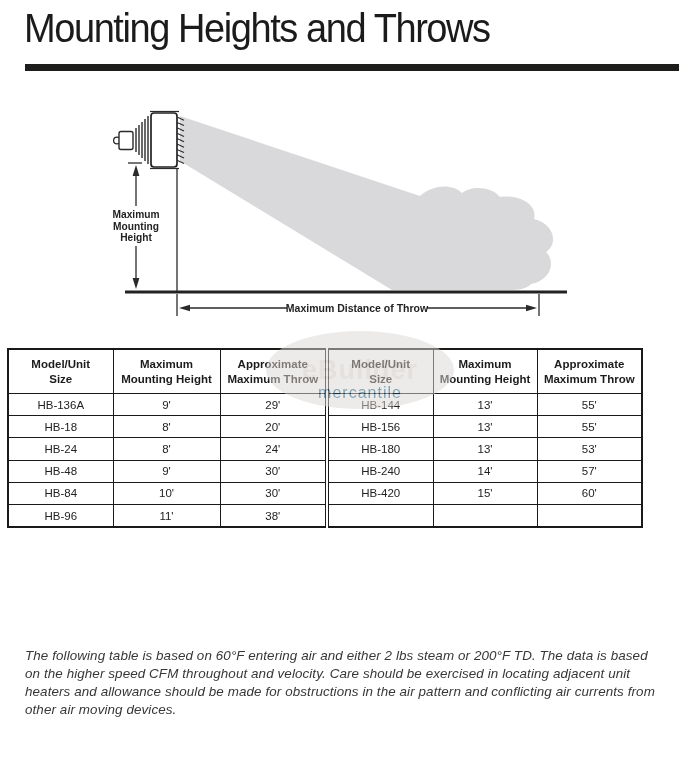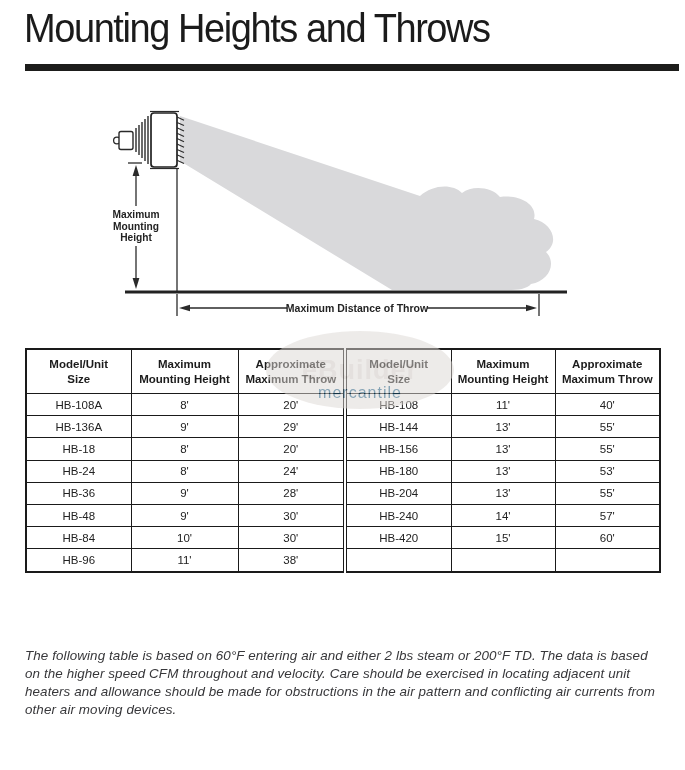--- a/index.html
+++ b/index.html
@@ -31,21 +31,21 @@
   }
   .watermark .wm1{
     position:relative;font-size:27px;font-weight:bold;color:#cac3be;margin-top:24px;letter-spacing:1px;
   }
   .watermark .wm2{
     position:relative;font-size:16px;color:#0c4a6e;margin-top:-2px;letter-spacing:1px;
   }
 
   
   table.spec{
-    position:absolute;left:25px;top:348px;width:634px;
+    position:absolute;left:7px;top:348px;width:634px;
     border-collapse:collapse;table-layout:fixed;
     border:2px solid #1a1a1a;background:transparent;
   }
   table.spec th{
     border:1.4px solid #1a1a1a;font-size:11.5px;font-weight:bold;
     line-height:1.3;height:41px;text-align:center;vertical-align:middle;
     white-space:pre-line;padding:1px 2px;color:#1c1c1c;
   }
   table.spec td{
     border:1.4px solid #1a1a1a;font-size:11.5px;height:21.2px;
@@ -156,28 +156,20 @@
         <th class="divL">Model/Unit
 Size</th>
         <th>Maximum
 Mounting Height</th>
         <th>Approximate
 Maximum Throw</th>
       </tr>
     </thead>
     <tbody id="spec-tbody">
         <tr>
-          <td>HB-108A</td>
-          <td>8'</td>
-          <td>20'</td>
-          <td class="divL">HB-108</td>
-          <td>11'</td>
-          <td>40'</td>
-        </tr>
-        <tr>
           <td>HB-136A</td>
           <td>9'</td>
           <td>29'</td>
           <td class="divL">HB-144</td>
           <td>13'</td>
           <td>55'</td>
         </tr>
         <tr>
           <td>HB-18</td>
           <td>8'</td>
@@ -188,28 +180,20 @@
         </tr>
         <tr>
           <td>HB-24</td>
           <td>8'</td>
           <td>24'</td>
           <td class="divL">HB-180</td>
           <td>13'</td>
           <td>53'</td>
         </tr>
         <tr>
-          <td>HB-36</td>
-          <td>9'</td>
-          <td>28'</td>
-          <td class="divL">HB-204</td>
-          <td>13'</td>
-          <td>55'</td>
-        </tr>
-        <tr>
           <td>HB-48</td>
           <td>9'</td>
           <td>30'</td>
           <td class="divL">HB-240</td>
           <td>14'</td>
           <td>57'</td>
         </tr>
         <tr>
           <td>HB-84</td>
           <td>10'</td>

